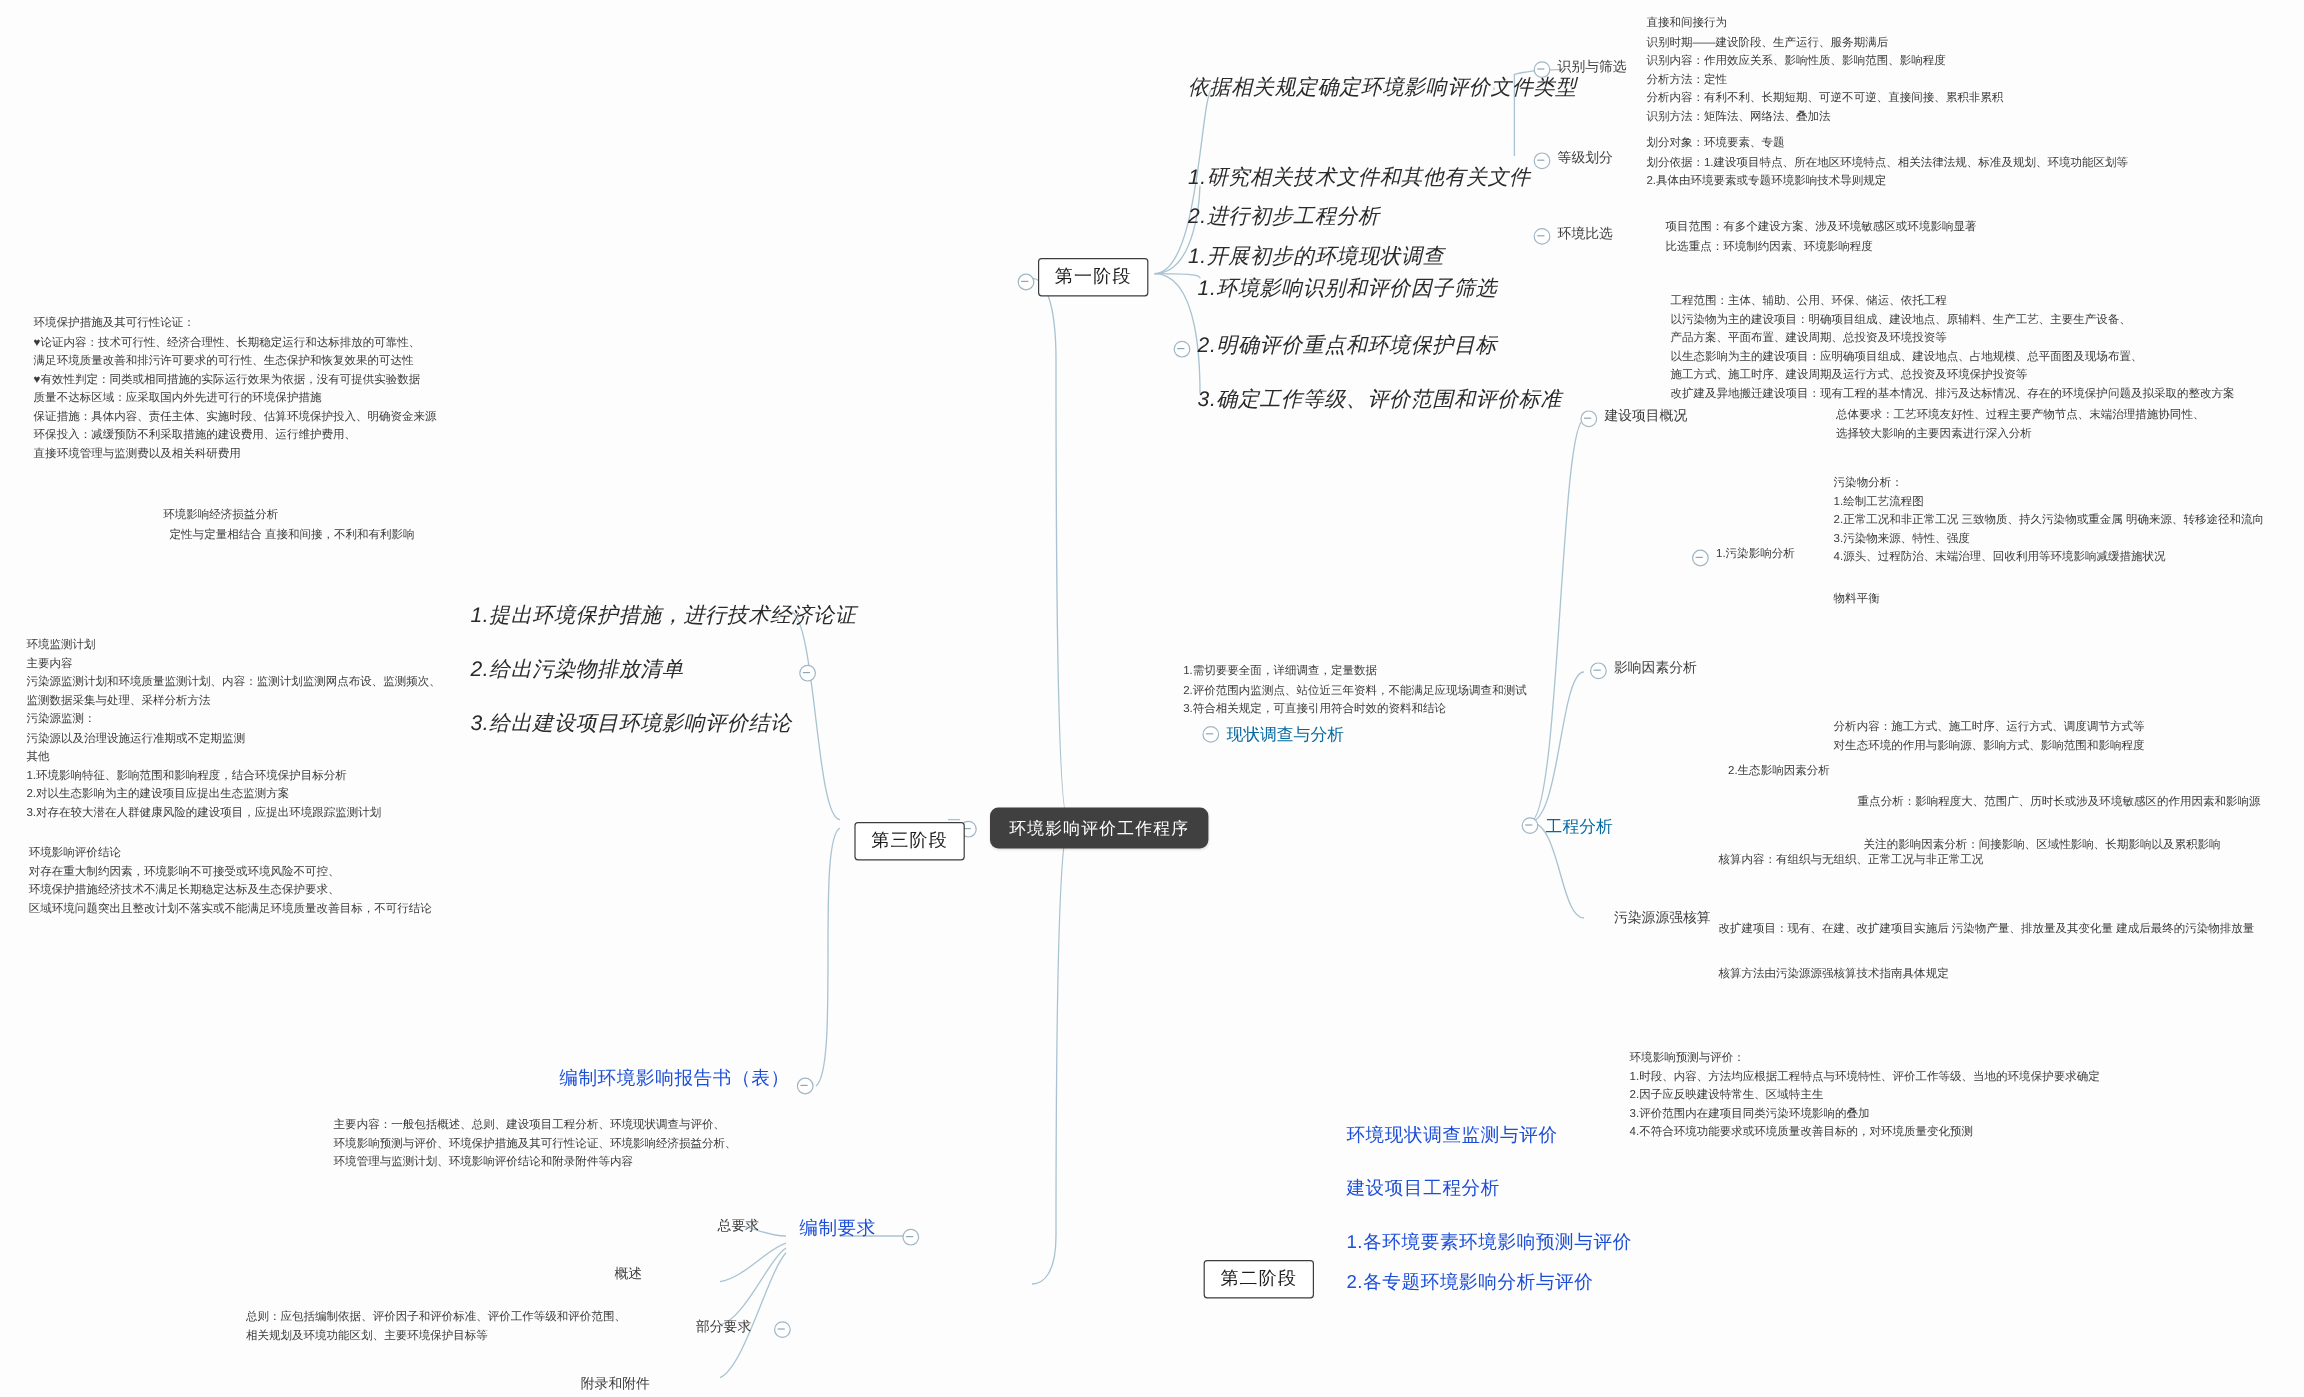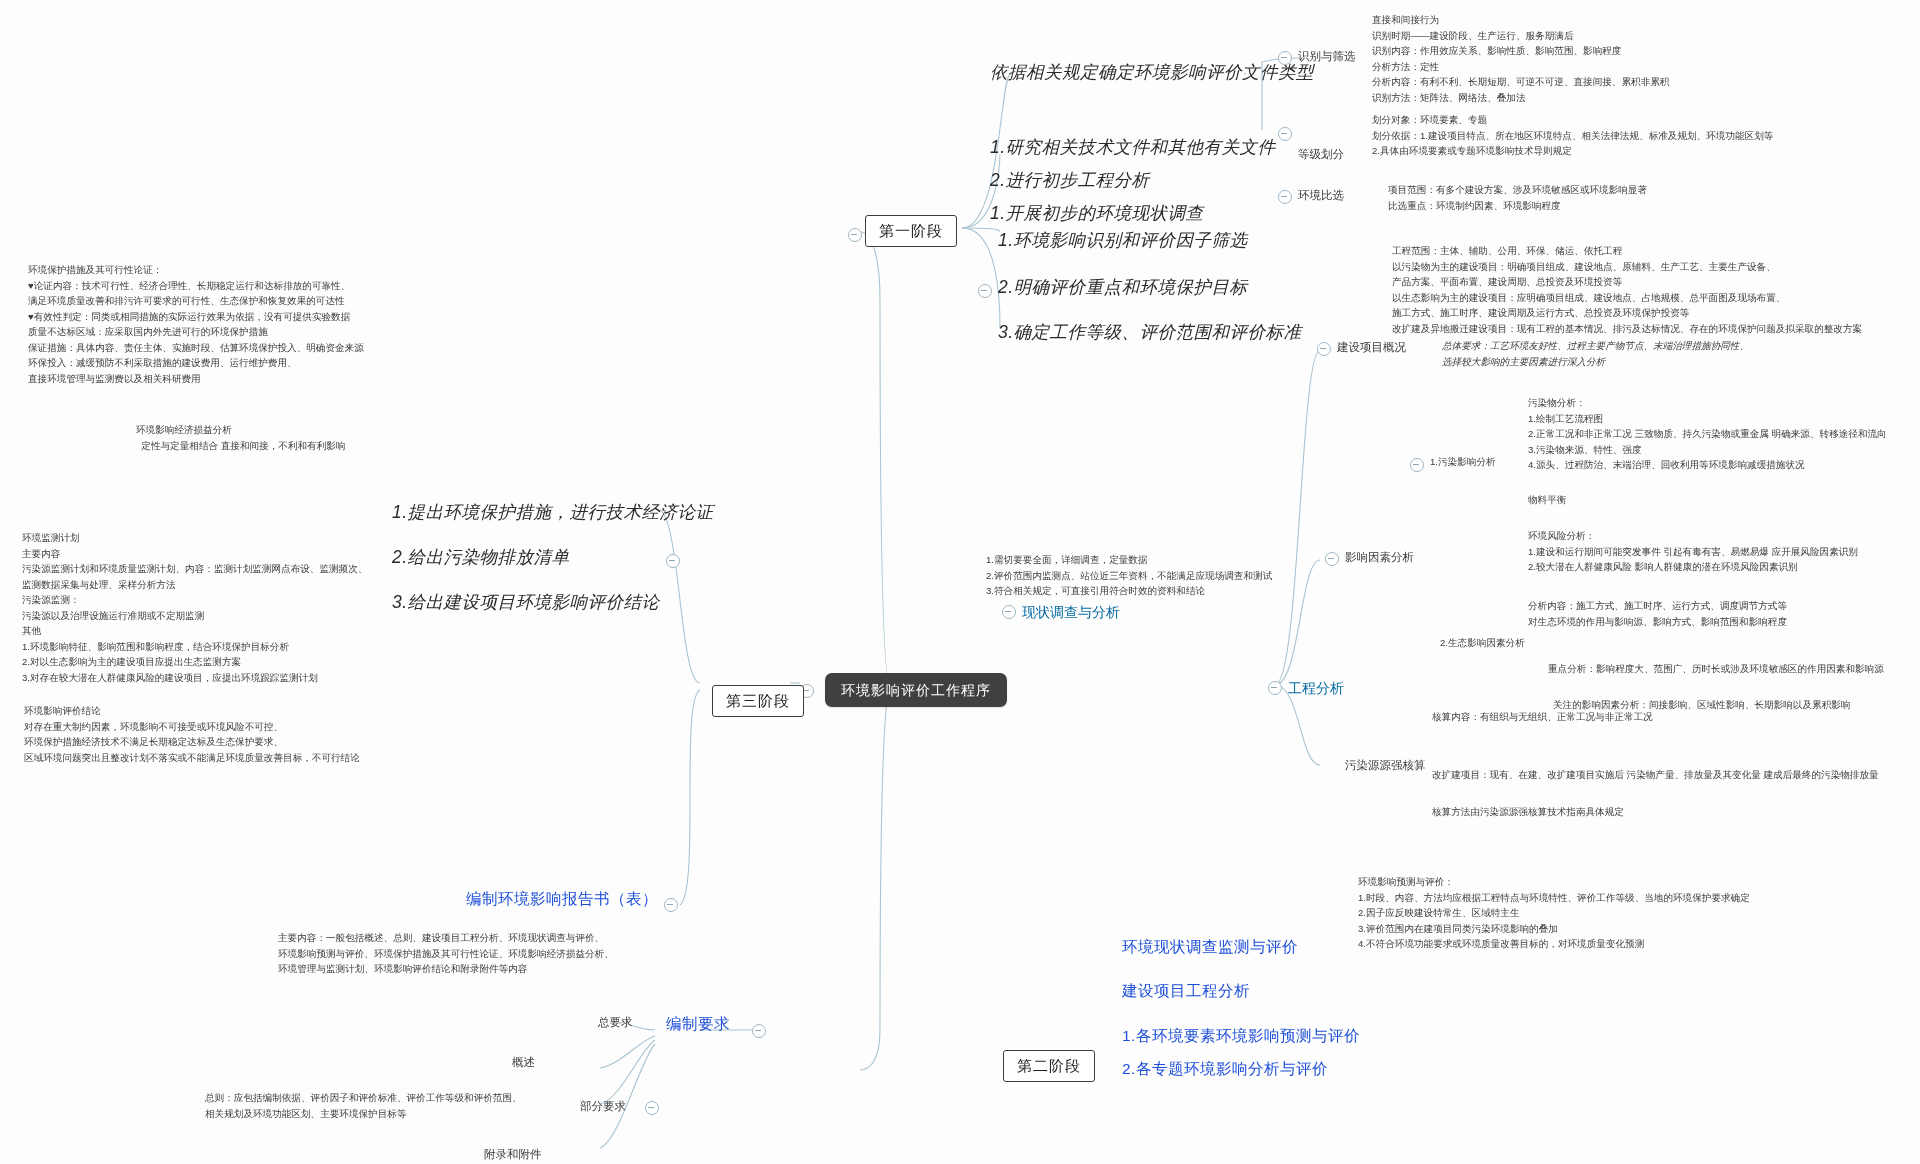--- a/index.html
+++ b/index.html
@@ -105,21 +105,21 @@
 
   <div class="node lbl" style="left:1298px;top:48px;">识别与筛选</div>
   <div class="toggle" style="left:1278px;top:51px;"></div>
   <div class="node tiny multi" style="left:1372px;top:12px;">直接和间接行为
 识别时期——建设阶段、生产运行、服务期满后
 识别内容：作用效应关系、影响性质、影响范围、影响程度
 分析方法：定性
 分析内容：有利不利、长期短期、可逆不可逆、直接间接、累积非累积
 识别方法：矩阵法、网络法、叠加法</div>
 
-  <div class="node lbl" style="left:1298px;top:124px;margin-top:22px;">等级划分</div>
+  <div class="node lbl" style="left:1298px;top:124px;">等级划分</div>
   <div class="toggle" style="left:1278px;top:127px;"></div>
   <div class="node tiny multi" style="left:1372px;top:112px;">划分对象：环境要素、专题
 划分依据：1.建设项目特点、所在地区环境特点、相关法律法规、标准及规划、环境功能区划等
 2.具体由环境要素或专题环境影响技术导则规定</div>
 
   <div class="node lbl" style="left:1298px;top:187px;">环境比选</div>
   <div class="toggle" style="left:1278px;top:190px;"></div>
   <div class="node tiny multi" style="left:1388px;top:182px;">项目范围：有多个建设方案、涉及环境敏感区或环境影响显著
 比选重点：环境制约因素、环境影响程度</div>
 
@@ -136,34 +136,31 @@
   <div class="toggle" style="left:1317px;top:342px;"></div>
   <div class="node tiny multi" style="left:1392px;top:243px;">工程范围：主体、辅助、公用、环保、储运、依托工程
 以污染物为主的建设项目：明确项目组成、建设地点、原辅料、生产工艺、主要生产设备、
 产品方案、平面布置、建设周期、总投资及环境投资等
 以生态影响为主的建设项目：应明确项目组成、建设地点、占地规模、总平面图及现场布置、
 施工方式、施工时序、建设周期及运行方式、总投资及环境保护投资等
 改扩建及异地搬迁建设项目：现有工程的基本情况、排污及达标情况、存在的环境保护问题及拟采取的整改方案</div>
 
   <div class="node lbl" style="left:1345px;top:549px;">影响因素分析</div>
   <div class="toggle" style="left:1325px;top:552px;"></div>
-  <div class="node tiny multi" style="left:1442px;top:338px;font-style:italic;">总体要求：工艺环境友好性、过程主要产物节点、末端治理措施协同性、
+  <div class="node tiny multi" style="left:1530px;top:338px;">总体要求：工艺环境友好性、过程主要产物节点、末端治理措施协同性、
 选择较大影响的主要因素进行深入分析</div>
 
   <div class="node tiny" style="left:1430px;top:455px;">1.污染影响分析</div>
   <div class="toggle" style="left:1410px;top:458px;"></div>
   <div class="node tiny multi" style="left:1528px;top:395px;">污染物分析：
 1.绘制工艺流程图
 2.正常工况和非正常工况 三致物质、持久污染物或重金属 明确来源、转移途径和流向
 3.污染物来源、特性、强度
 4.源头、过程防治、末端治理、回收利用等环境影响减缓措施状况</div>
   <div class="node tiny" style="left:1528px;top:493px;">物料平衡</div>
-  <div class="node tiny multi" style="left:1528px;top:528px;">环境风险分析：
-1.建设和运行期间可能突发事件 引起有毒有害、易燃易爆 应开展风险因素识别
-2.较大潜在人群健康风险 影响人群健康的潜在环境风险因素识别</div>
 
   <div class="node tiny" style="left:1440px;top:636px;">2.生态影响因素分析</div>
   <div class="node tiny multi" style="left:1528px;top:598px;text-align:right;">分析内容：施工方式、施工时序、运行方式、调度调节方式等
 对生态环境的作用与影响源、影响方式、影响范围和影响程度</div>
   <div class="node tiny" style="left:1548px;top:662px;">重点分析：影响程度大、范围广、历时长或涉及环境敏感区的作用因素和影响源</div>
   <div class="node tiny" style="left:1553px;top:698px;">关注的影响因素分析：间接影响、区域性影响、长期影响以及累积影响</div>
 
   <div class="node lbl" style="left:1345px;top:757px;">污染源源强核算</div>
   <div class="node tiny" style="left:1432px;top:710px;">核算内容：有组织与无组织、正常工况与非正常工况</div>
   <div class="node tiny" style="left:1432px;top:768px;">改扩建项目：现有、在建、改扩建项目实施后 污染物产量、排放量及其变化量 建成后最终的污染物排放量</div>

